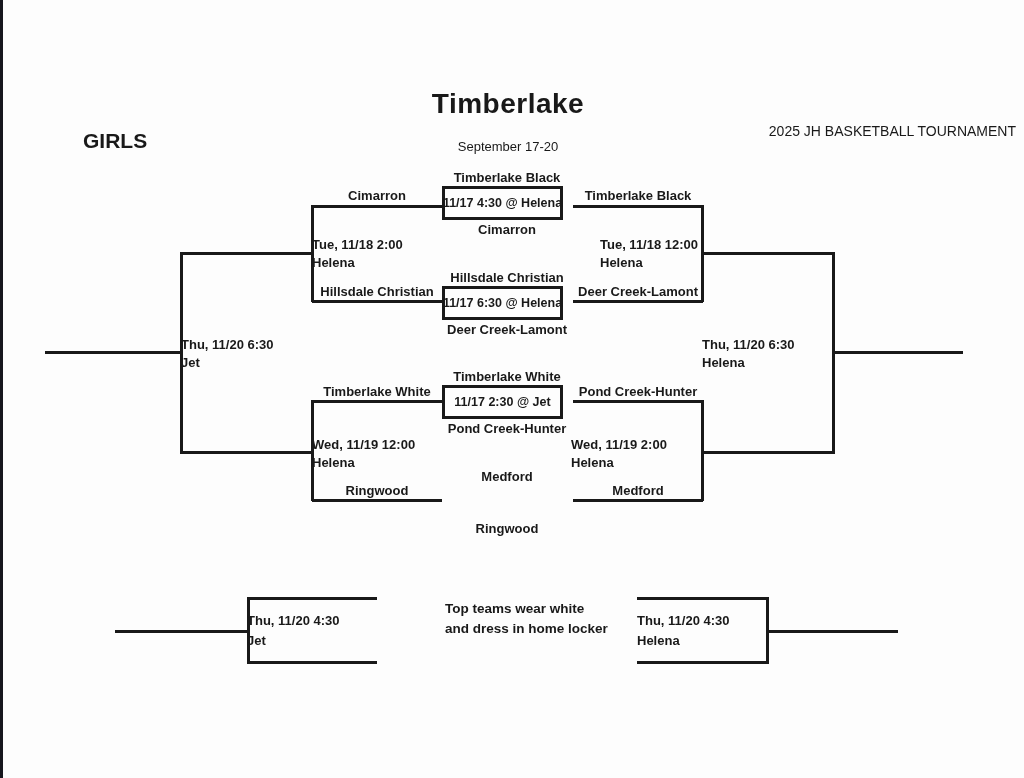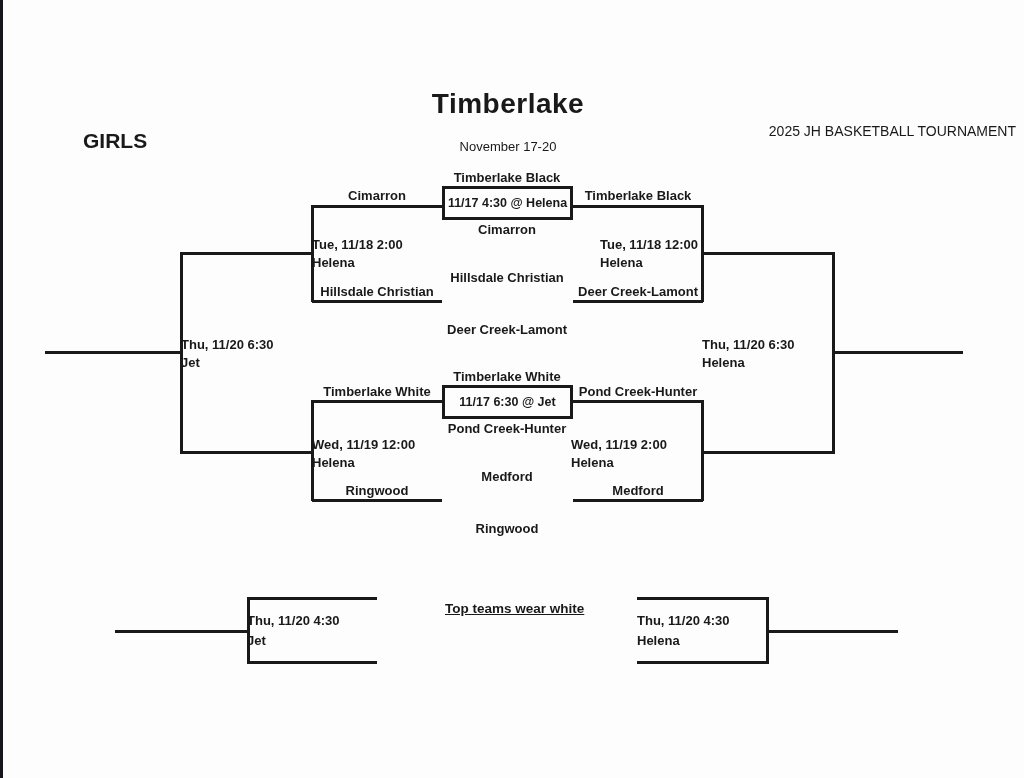--- a/index.html
+++ b/index.html
@@ -58,21 +58,21 @@
   }
   .vline {
     position: absolute;
     width: 2.5px;
     background: #191919;
   }
 
   
   .game-box {
     position: absolute;
-    width: 131px;
+    width: 121px;
     height: 34px;
     border: 3px solid #191919;
     background: #fdfdfd;
     display: flex;
     align-items: center;
     justify-content: center;
     font-size: 12.5px;
     font-weight: bold;
     white-space: nowrap;
   }
@@ -97,52 +97,52 @@
   }
   .sched.big { line-height: 20px; }
 
   .note {
     position: absolute;
     left: 445px; top: 599px;
     font-size: 13.5px;
     font-weight: bold;
     line-height: 20px;
     white-space: nowrap;
-    text-decoration: underline;
   }
 </style>
 </head>
 <body>
 
 <div id="page">
 
   <div class="scan-edge"></div>
 
   <div class="division">GIRLS</div>
   <div class="title">Timberlake</div>
   <div class="subtitle">2025 JH BASKETBALL TOURNAMENT</div>
-  <div class="dates">November 17-20</div>
+  <div class="dates">September 17-20</div>
 
   <div class="lbl ctr" style="left:407px; top:170px; width:200px;">Timberlake Black</div>
   <div class="game-box" style="left:442px; top:186px;">11/17 4:30 @ Helena</div>
   <div class="lbl ctr" style="left:407px; top:222px; width:200px;">Cimarron</div>
   <div class="hline" style="left:312px; top:205px; width:130px;"></div>
   <div class="hline" style="left:573px; top:205px; width:130px;"></div>
   <div class="lbl ctr" style="left:307px; top:188px; width:140px;">Cimarron</div>
   <div class="lbl ctr" style="left:568px; top:188px; width:140px;">Timberlake Black</div>
 
   <div class="lbl ctr" style="left:407px; top:270px; width:200px;">Hillsdale Christian</div>
+  <div class="game-box" style="left:442px; top:286px;">11/17 6:30 @ Helena</div>
   <div class="lbl ctr" style="left:407px; top:322px; width:200px;">Deer Creek-Lamont</div>
   <div class="hline" style="left:312px; top:300px; width:130px;"></div>
   <div class="hline" style="left:573px; top:300px; width:130px;"></div>
   <div class="lbl ctr" style="left:307px; top:284px; width:140px;">Hillsdale Christian</div>
   <div class="lbl ctr" style="left:568px; top:284px; width:140px;">Deer Creek-Lamont</div>
 
   <div class="lbl ctr" style="left:407px; top:369px; width:200px;">Timberlake White</div>
-  <div class="game-box" style="left:442px; top:385px;">11/17 6:30 @ Jet</div>
+  <div class="game-box" style="left:442px; top:385px;">11/17 2:30 @ Jet</div>
   <div class="lbl ctr" style="left:407px; top:421px; width:200px;">Pond Creek-Hunter</div>
   <div class="hline" style="left:312px; top:400px; width:130px;"></div>
   <div class="hline" style="left:573px; top:400px; width:130px;"></div>
   <div class="lbl ctr" style="left:307px; top:384px; width:140px;">Timberlake White</div>
   <div class="lbl ctr" style="left:568px; top:384px; width:140px;">Pond Creek-Hunter</div>
 
   <div class="lbl ctr" style="left:407px; top:469px; width:200px;">Medford</div>
   <div class="lbl ctr" style="left:407px; top:521px; width:200px;">Ringwood</div>
   <div class="hline" style="left:312px; top:499px; width:130px;"></div>
   <div class="hline" style="left:573px; top:499px; width:130px;"></div>
@@ -205,15 +205,16 @@
   <div class="vline" style="left:766px; top:597px; height:67px;"></div>
   <div class="hline" style="left:637px; top:661px; width:131px;"></div>
   <div class="hline" style="left:766px; top:630px; width:132px;"></div>
   <div class="sched big" style="left:637px; top:611px; width:130px;">
     <div>Thu, 11/20 4:30</div>
     <div>Helena</div>
   </div>
 
   <div class="note">
     <div>Top teams wear white</div>
+    <div>and dress in home locker</div>
   </div>
 
 </div>
 
 </body></html>

